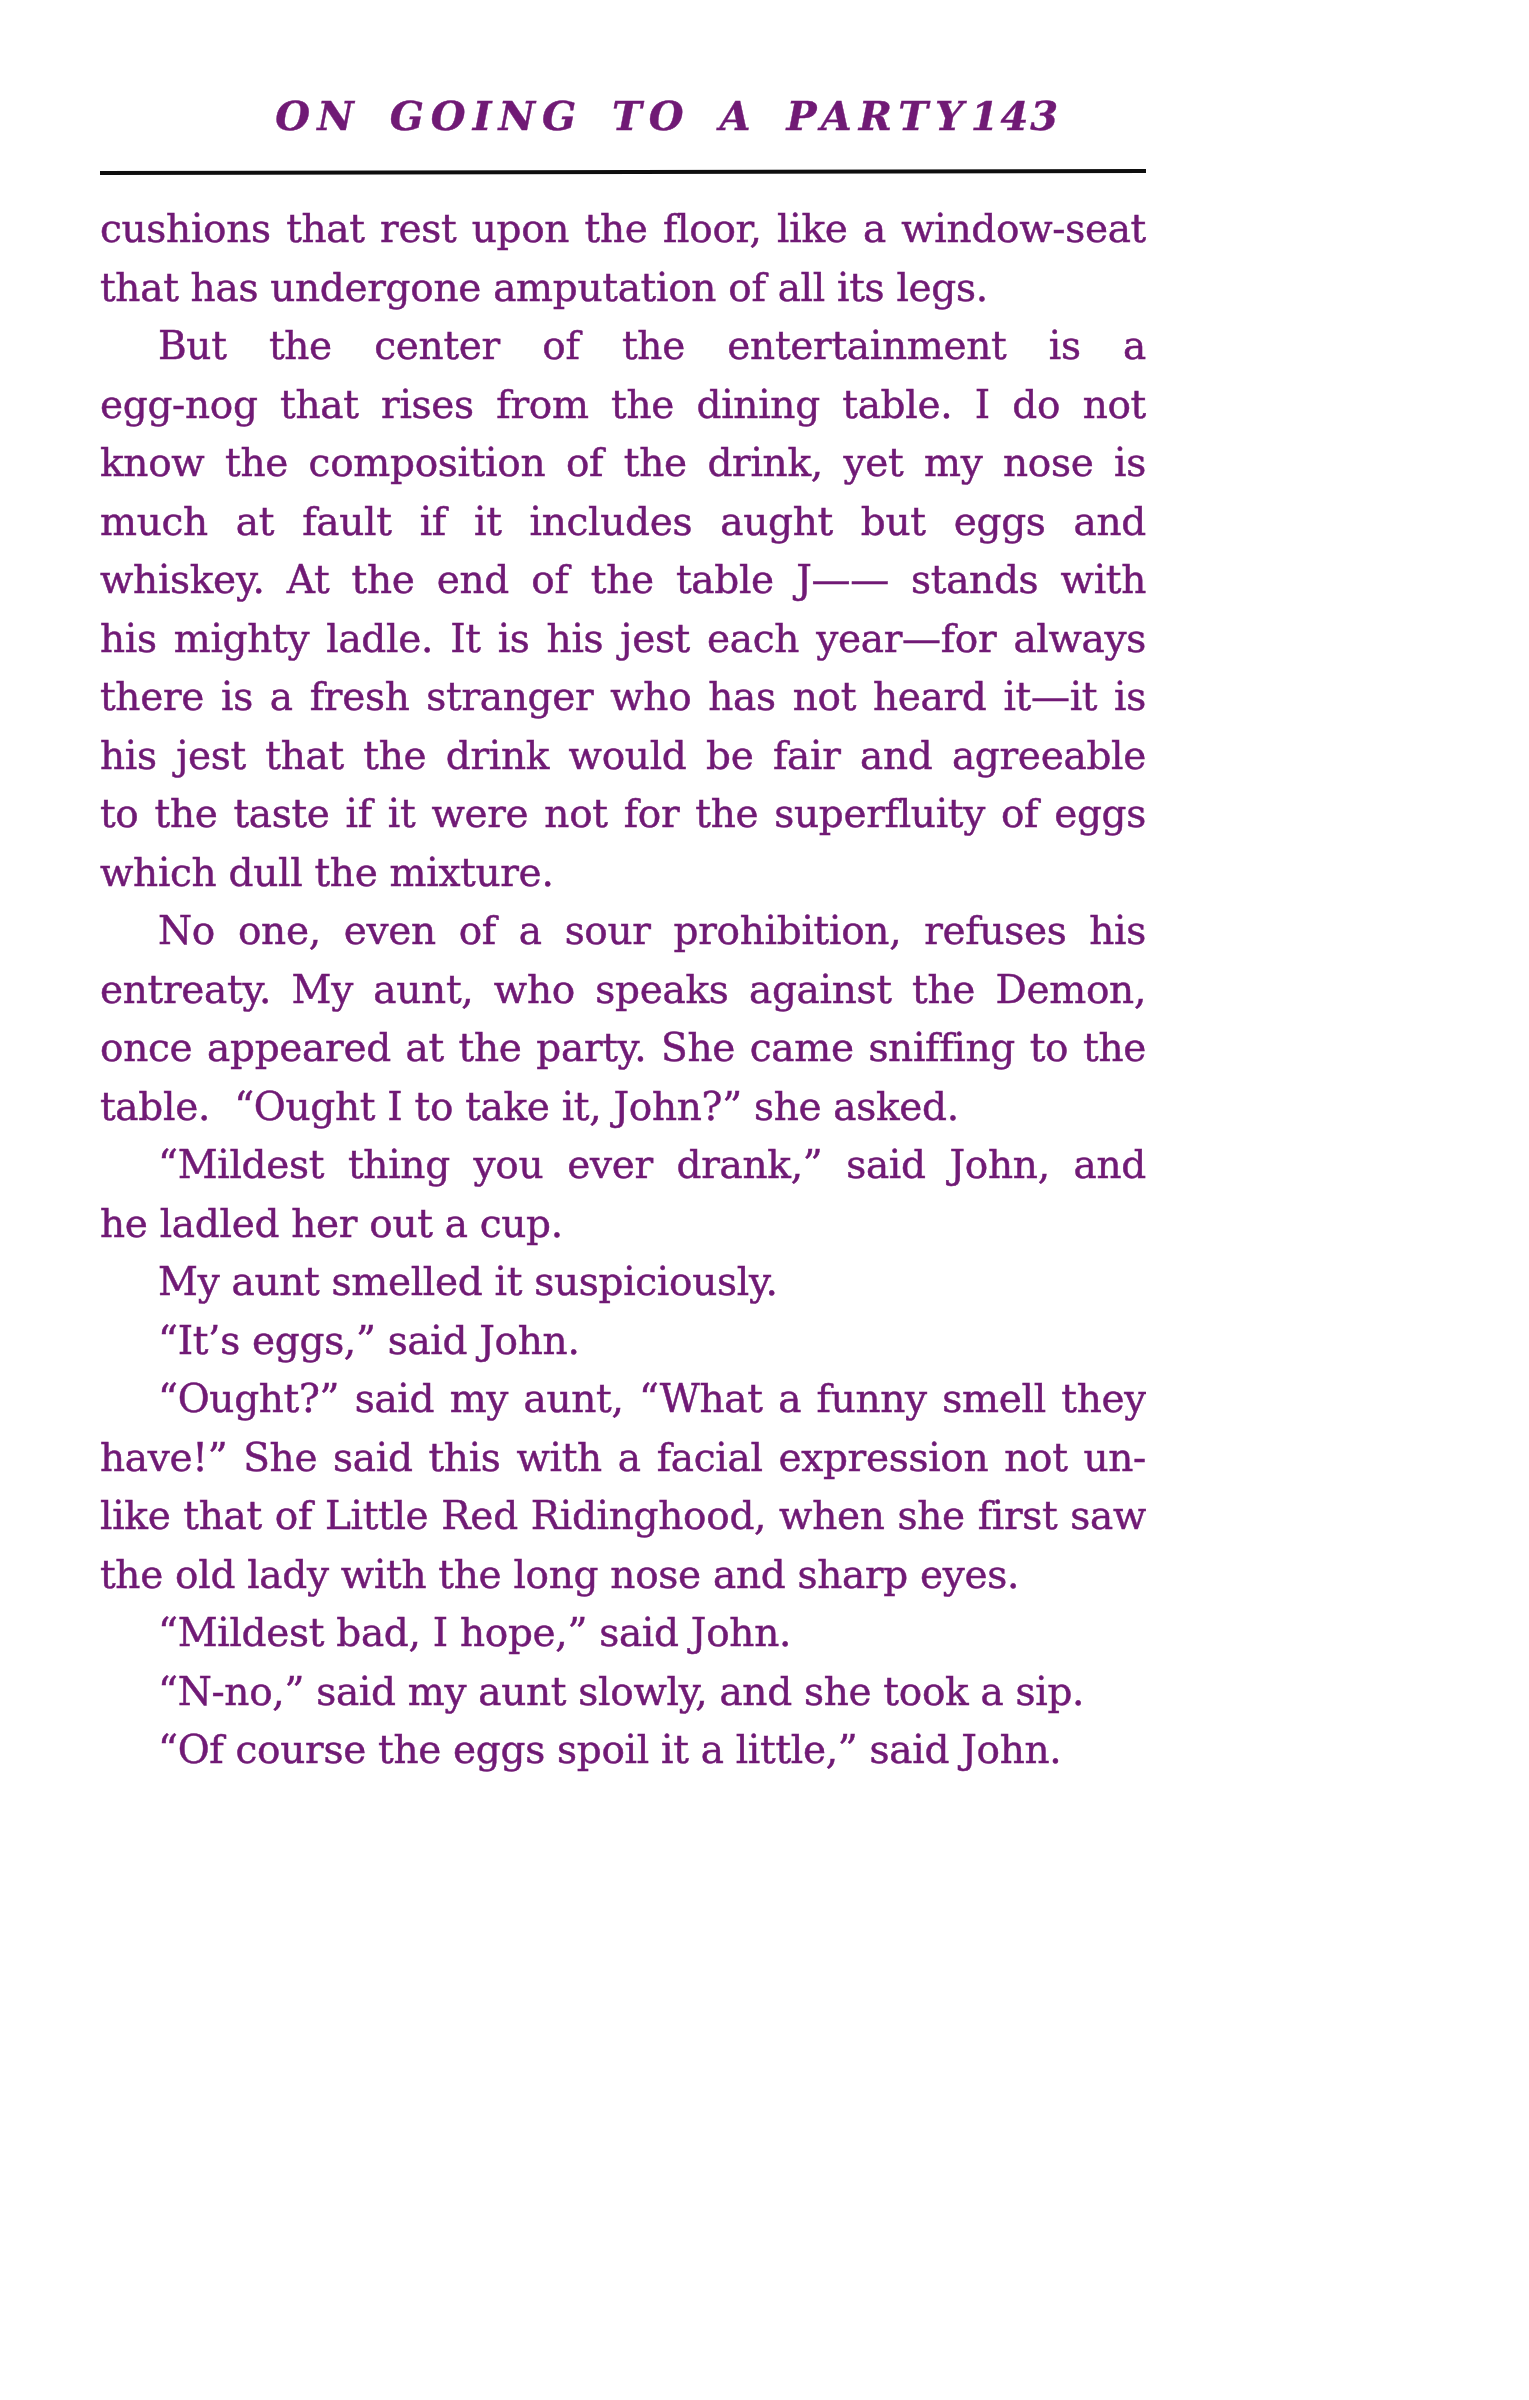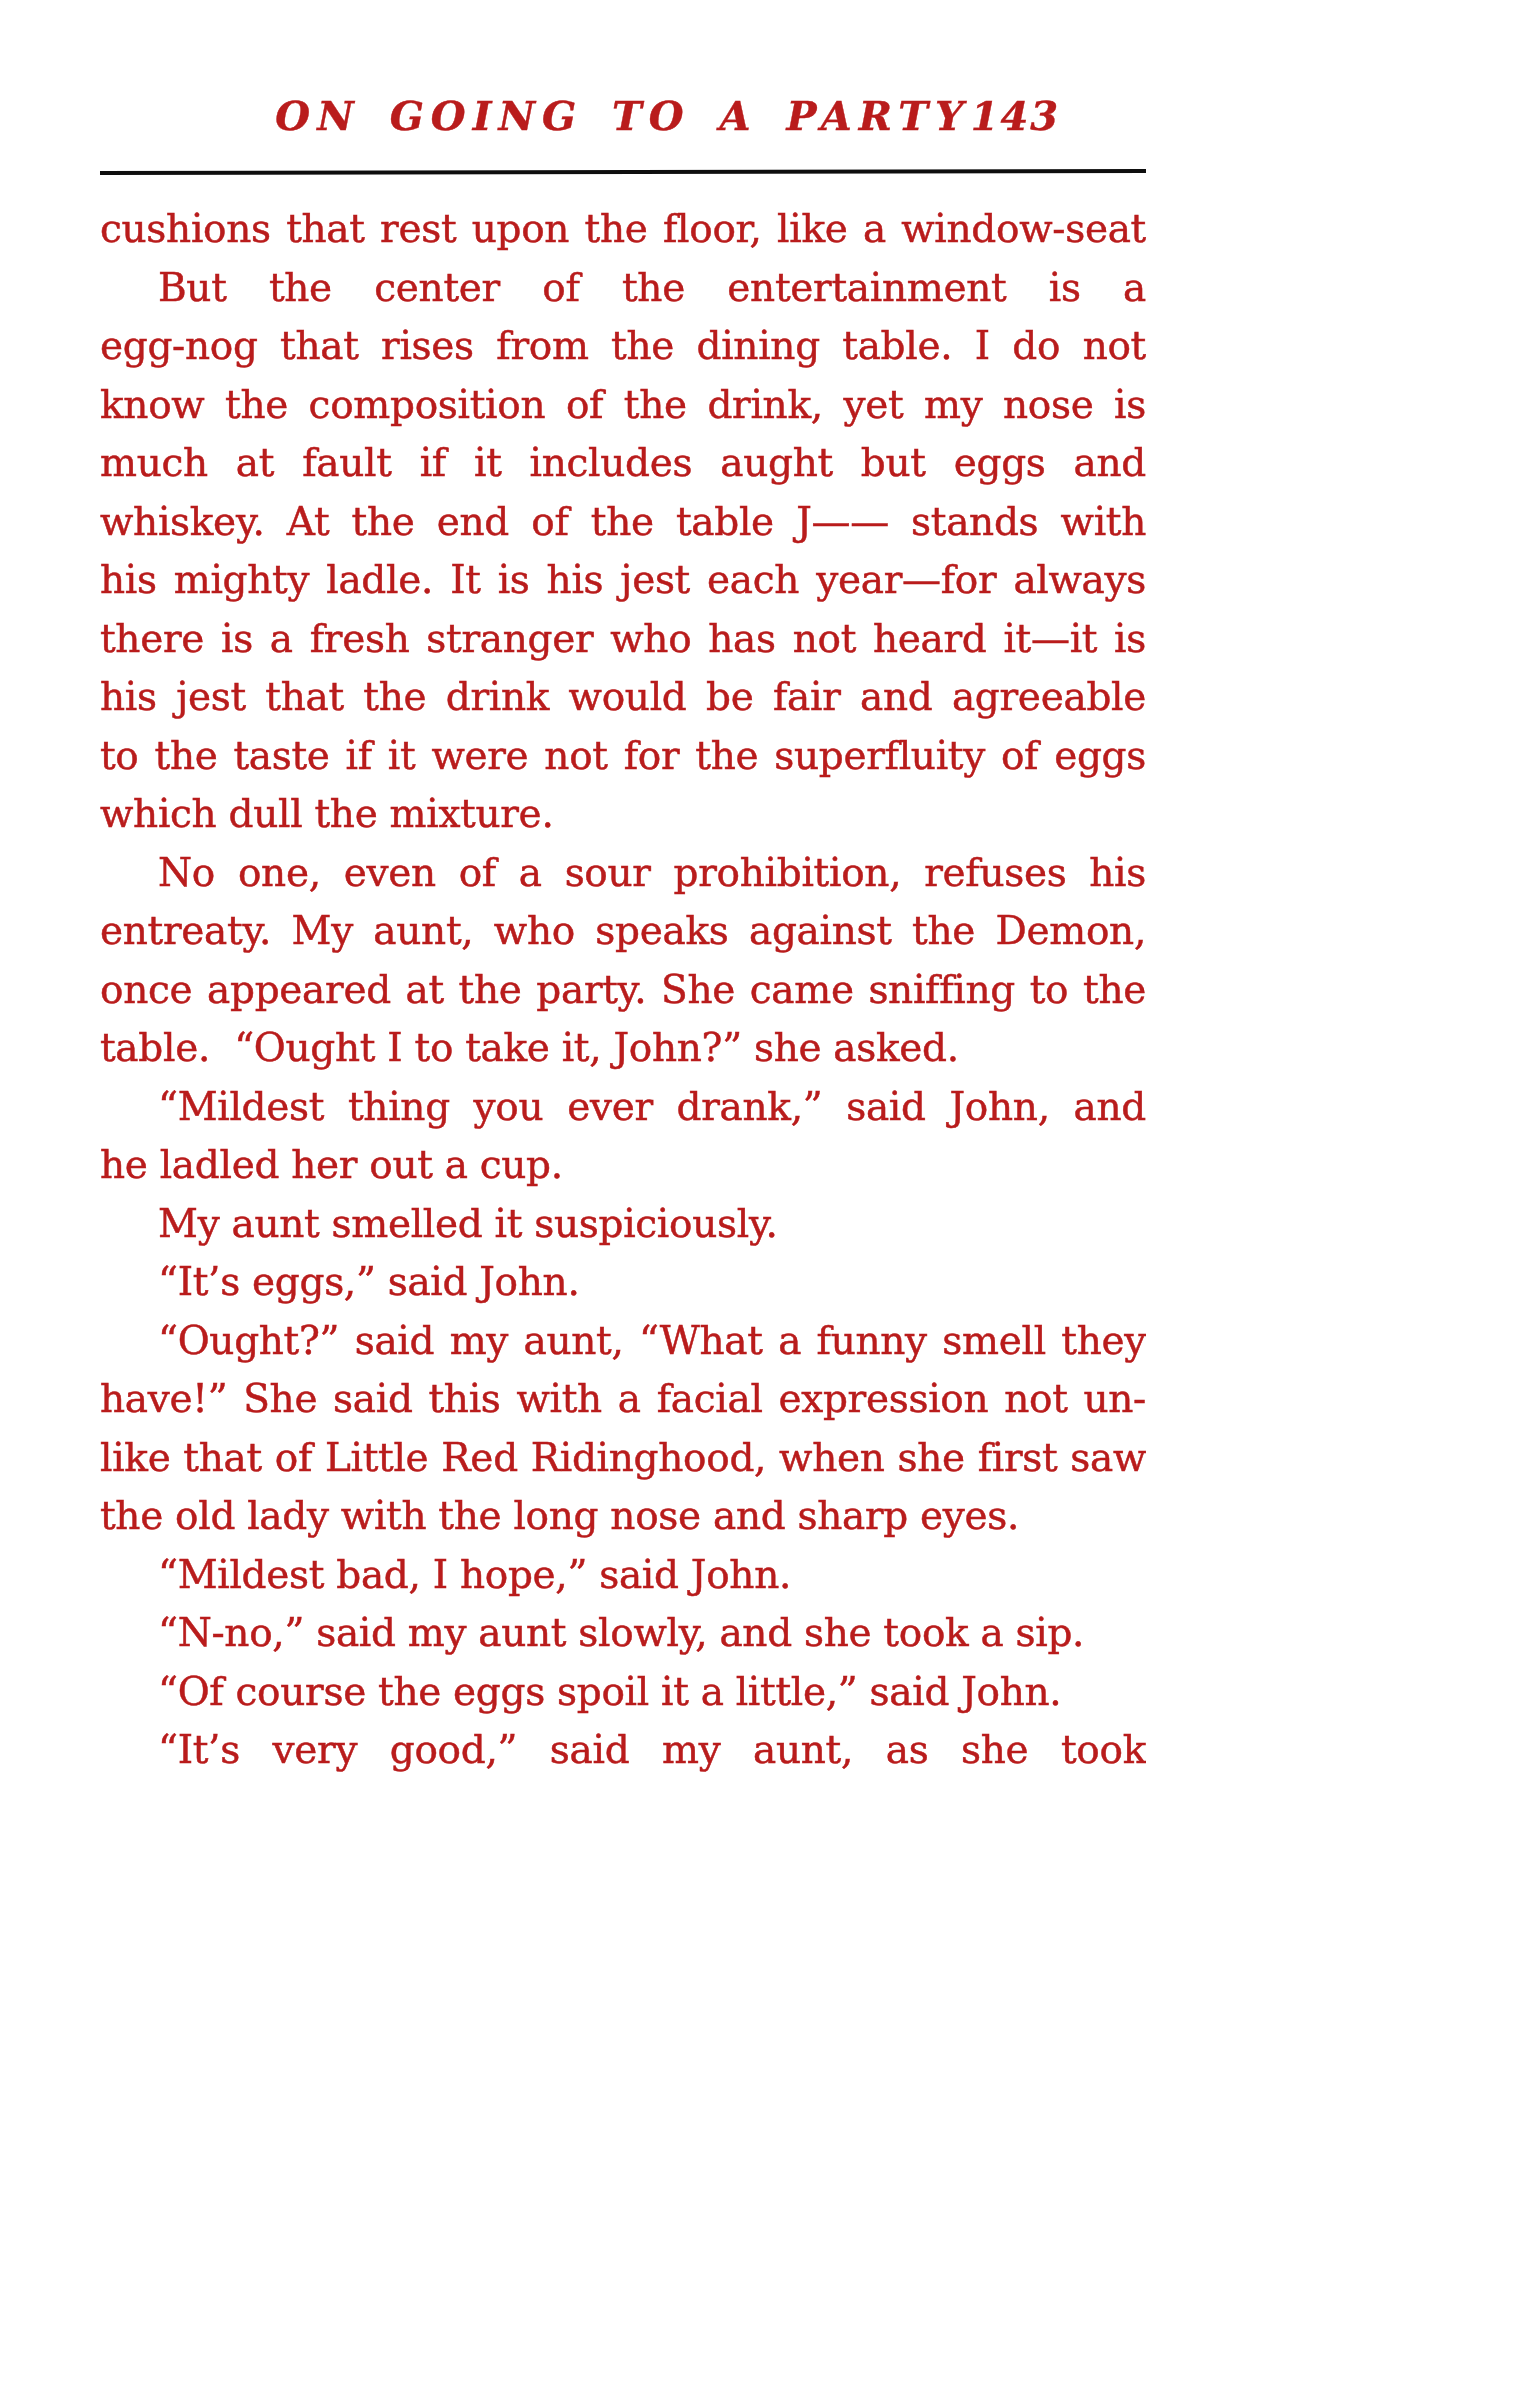--- a/index.html
+++ b/index.html
@@ -4,21 +4,21 @@
 <style>
   * { margin: 0; padding: 0; box-sizing: border-box; }
   html, body { background: #ffffff; }
   .page {
     position: relative;
     width: 1529px;
     height: 1792px;
     background: #ffffff;
     overflow: hidden;
     font-family: "DejaVu Serif", "Liberation Serif", serif;
-    color: #b91c1c;
+    color: #701a75;
   }
   .text-block {
     position: absolute;
     left: 100px;
     top: 92px;
     width: 1046px;
   }
   .running-head {
     display: grid;
     grid-template-columns: 1fr auto 1fr;
@@ -66,20 +66,21 @@
 <div class="page">
   <div class="text-block">
     <div class="running-head">
       <span class="head-title">ON GOING TO A PARTY</span>
       <span class="head-page">143</span>
     </div>
     <div class="head-rule"></div>
     <div class="body-text">
 
     <div class="body-line">cushions that rest upon the floor, like a window-seat</div>
+        <div class="body-line last">that has undergone amputation of all its legs.</div>
         <div class="body-line indent">But the center of the entertainment is a prodigious</div>
         <div class="body-line">egg-nog that rises from the dining table.  I do not</div>
         <div class="body-line">know the composition of the drink, yet my nose is</div>
         <div class="body-line">much at fault if it includes aught but eggs and</div>
         <div class="body-line">whiskey.  At the end of the table J—— stands with</div>
         <div class="body-line">his mighty ladle.  It is his jest each year—for always</div>
         <div class="body-line">there is a fresh stranger who has not heard it—it is</div>
         <div class="body-line">his jest that the drink would be fair and agreeable</div>
         <div class="body-line">to the taste if it were not for the superfluity of eggs</div>
         <div class="body-line last">which dull the mixture.</div>

